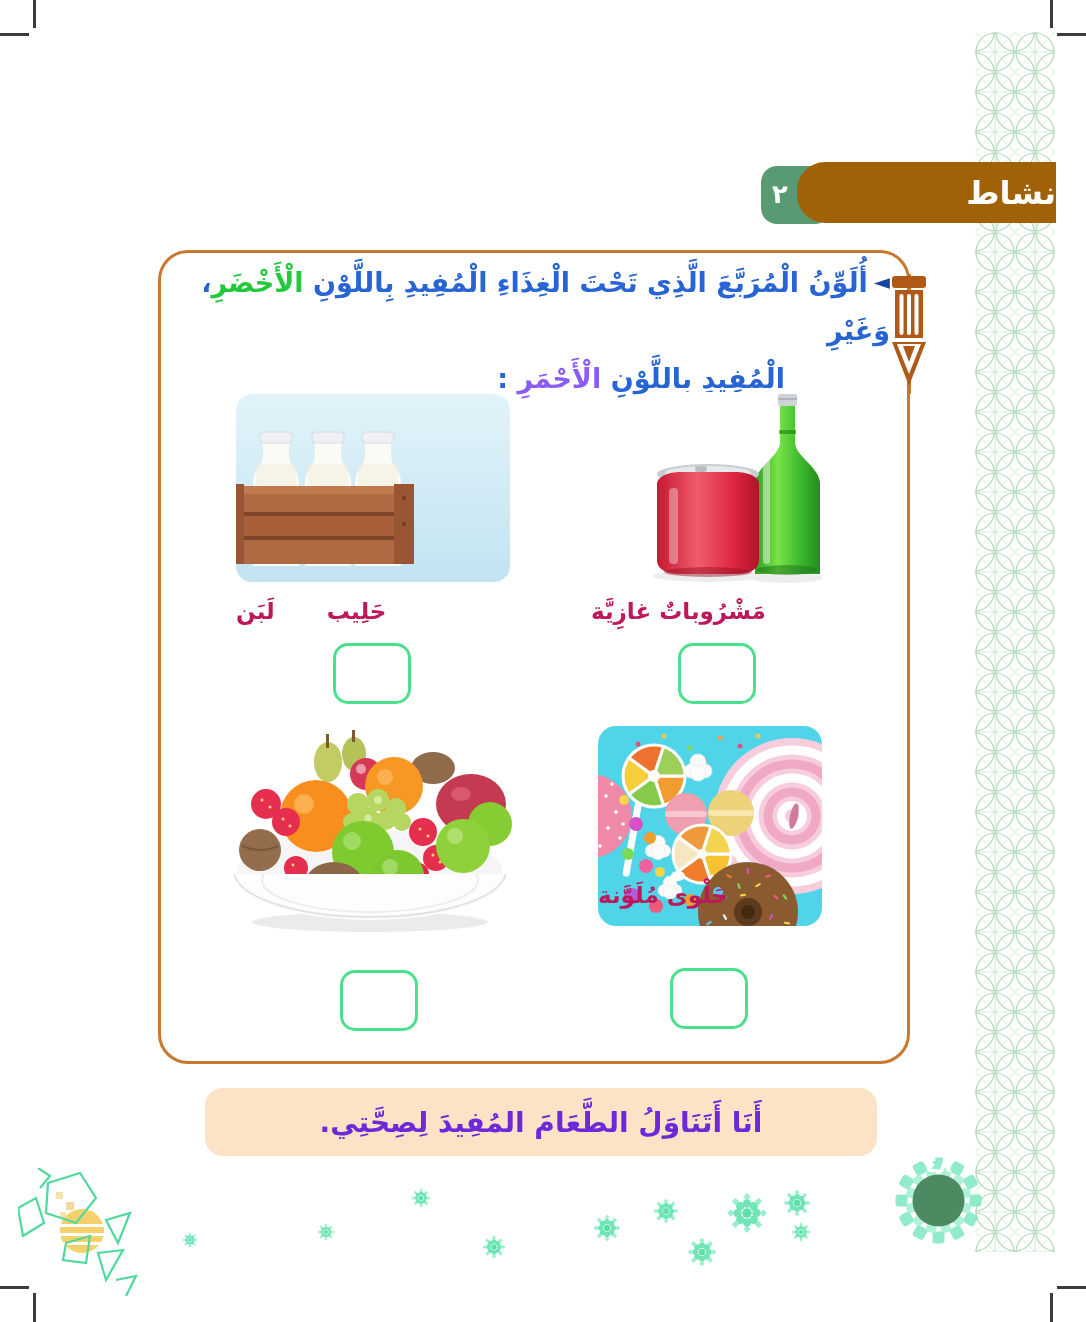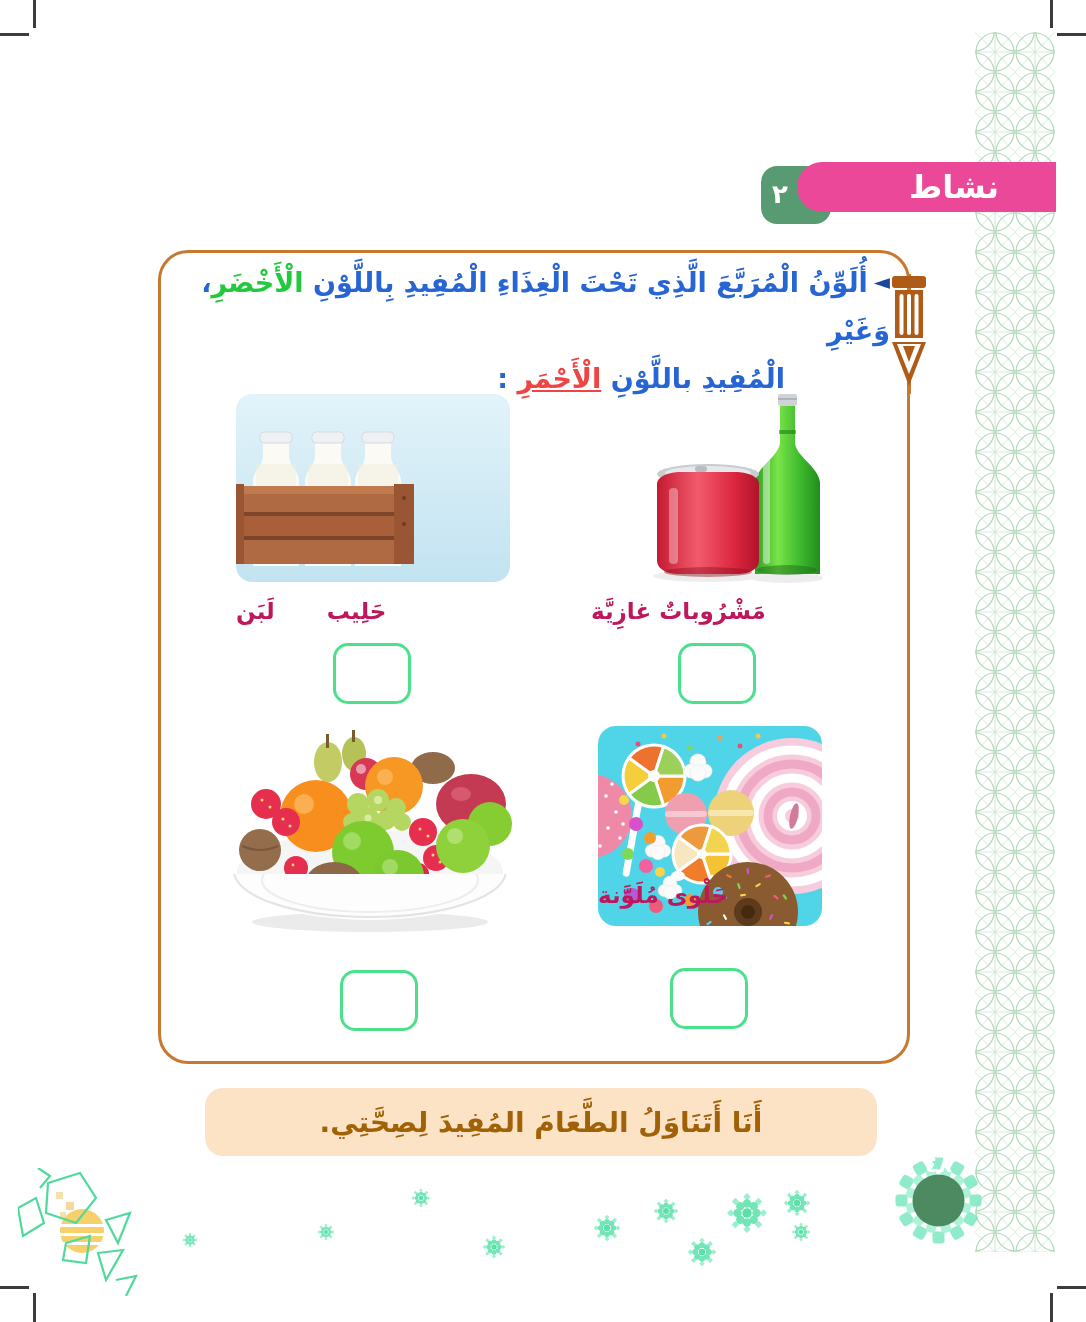--- a/index.html
+++ b/index.html
@@ -7,48 +7,48 @@
         font-family:"DejaVu Sans",sans-serif;}
   
   .crop{position:absolute;background:#3c3c3c;}
   
   .strip{position:absolute;left:975px;top:32px;width:80px;height:1220px;z-index:1;}
   
   .tab{position:absolute;left:761px;top:166px;width:70px;height:58px;background:#589b73;
        border-radius:16px;z-index:2;}
   .tab span{display:inline-block;width:38px;text-align:center;line-height:56px;
        color:#fff;font-size:26px;font-weight:bold;}
-  .banner{position:absolute;left:797px;top:162px;width:259px;height:50px;background:#ec4899;
-       border-radius:28px 0 0 28px;z-index:3;display:flex;align-items:center;justify-content:center;}
+  .banner{position:absolute;left:797px;top:162px;width:259px;height:61px;background:#a16207;
+       border-radius:28px 0 0 28px;z-index:3;display:flex;align-items:center;justify-content:flex-end;}
   .banner span{color:#fff;font-size:32px;font-weight:bold;padding-left:55px;}
   
   .box{position:absolute;left:158px;top:250px;width:746px;height:808px;border:3px solid #c9782f;
        border-radius:30px;background:#fff;z-index:2;}
   .pencil{position:absolute;left:884px;top:274px;width:50px;height:120px;z-index:4;}
   
   .instr{position:absolute;left:178px;top:258px;width:712px;direction:rtl;text-align:right;
        font-size:27px;font-weight:bold;color:#2764d4;line-height:48px;z-index:3;}
   .instr .l2{padding-right:105px;}
   .instr .bullet{color:#17479e;font-size:21px;vertical-align:3px;padding-left:6px;}
   .hl-green{color:#23c93c;}
-  .hl-red{color:#ef4444;text-decoration:underline;}
+  .hl-red{color:#8b5cf6;}
   
   .img{position:absolute;overflow:hidden;z-index:3;}
   .img svg{display:block;}
   
   .lbl{position:absolute;direction:rtl;text-align:left;color:#be185d;font-weight:bold;
        font-size:23px;z-index:3;}
   .lbl .gap{display:inline-block;width:52px;}
   
   .cb{position:absolute;width:72px;height:55px;border:3px solid #4be08c;border-radius:15px;
       background:#fff;z-index:3;cursor:pointer;}
   
   .footer{position:absolute;left:205px;top:1088px;width:672px;height:68px;background:#fce3c6;
       border-radius:18px;z-index:2;display:flex;align-items:center;justify-content:center;
-      direction:rtl;color:#a16207;font-size:28px;font-weight:bold;}
+      direction:rtl;color:#6d28d9;font-size:28px;font-weight:bold;}
   
   .pagenum{position:absolute;left:890px;top:1116px;width:97px;height:97px;z-index:3;
       display:flex;align-items:center;justify-content:center;color:#fff;font-size:22px;
       font-weight:bold;}
   .deco{position:absolute;z-index:1;pointer-events:none;}
 </style>
 </head>
 <body>
 
 <div class="page">

